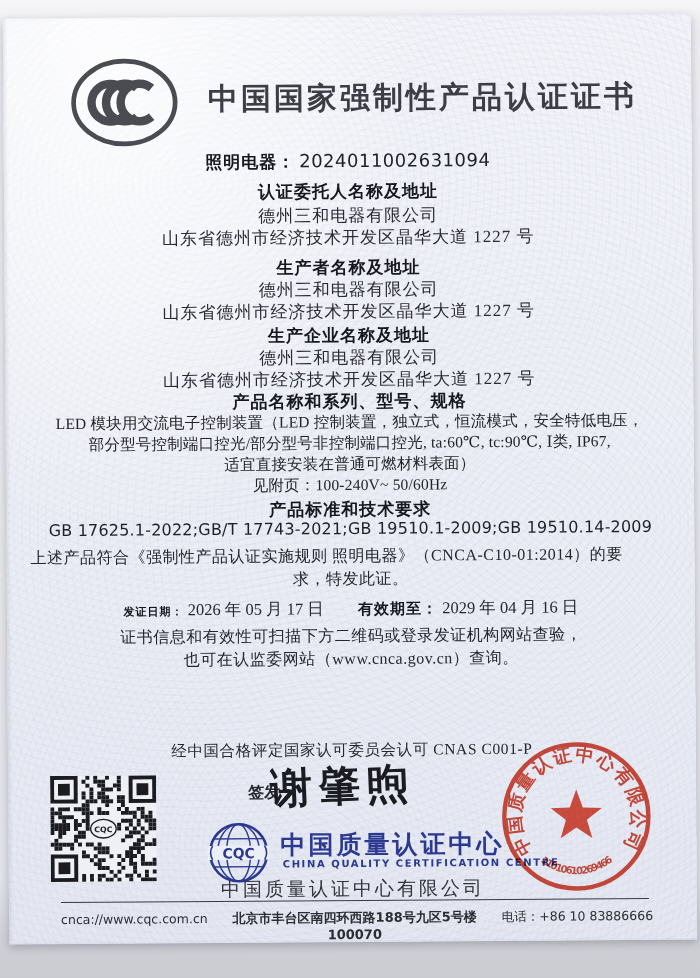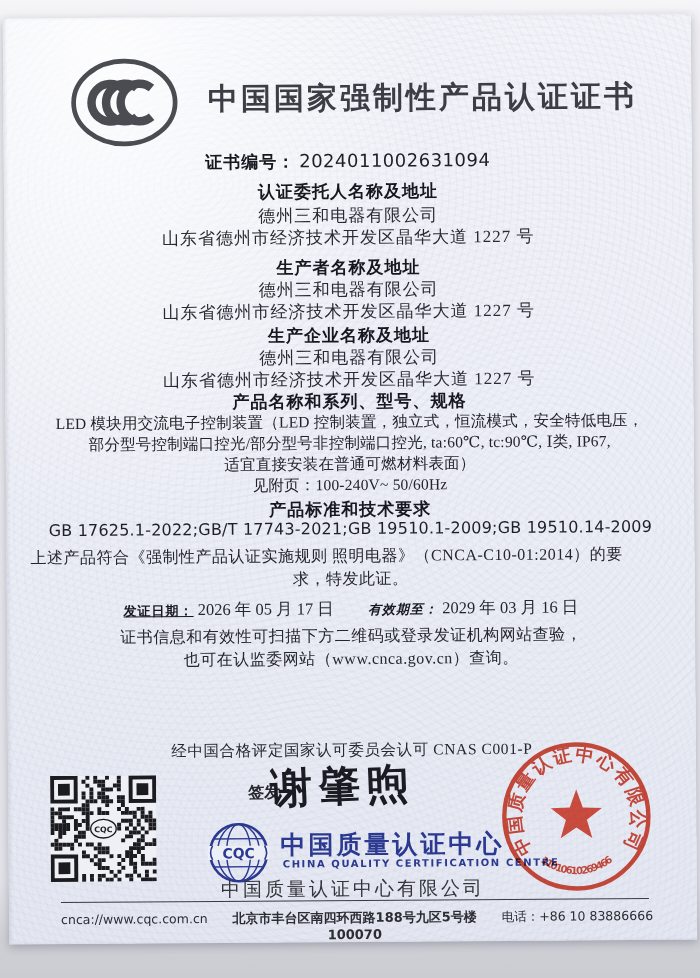--- a/index.html
+++ b/index.html
@@ -49,21 +49,21 @@
   <svg class="abs" style="left:64px;right:auto;top:38px;width:114px;height:94px;" viewBox="0 0 120 100">
     <ellipse cx="60" cy="50" rx="54" ry="44" fill="none" stroke="#4b4b52" stroke-width="5"></ellipse>
     <path d="M 57.9 65.3 A 20 20 0 1 1 57.9 34.7" fill="none" stroke="#4b4b52" stroke-width="9"></path>
     <path d="M 73.4 65.3 A 20 20 0 1 1 73.4 34.7" fill="none" stroke="#4b4b52" stroke-width="9"></path>
     <path d="M 88.9 65.3 A 20 20 0 1 1 88.9 34.7" fill="none" stroke="#4b4b52" stroke-width="9"></path>
   </svg>
 
   <div class="abs title" style="left:170px;right:20px;top:62px;">中国国家强制性产品认证证书</div>
 
   <div class="abs" style="top:134px;">
-    <span class="h">证书编号：</span>
+    <span class="h">照明电器：</span>
     <span class="num">2024011002631094</span>
   </div>
 
   <div class="abs h" style="top:164px;">认证委托人名称及地址</div>
   <div class="abs v" style="top:188px;">德州三和电器有限公司</div>
   <div class="abs v" style="top:210px;">山东省德州市经济技术开发区晶华大道 1227 号</div>
 
   <div class="abs h" style="top:240px;">生产者名称及地址</div>
   <div class="abs v" style="top:262px;">德州三和电器有限公司</div>
   <div class="abs v" style="top:284px;">山东省德州市经济技术开发区晶华大道 1227 号</div>
@@ -78,25 +78,25 @@
   <div class="abs prod" style="top:438px;">适宜直接安装在普通可燃材料表面）</div>
   <div class="abs prod" style="top:459px;">见附页：100-240V~ 50/60Hz</div>
 
   <div class="abs h" style="top:482px;">产品标准和技术要求</div>
   <div class="abs gb" style="top:503px;">GB 17625.1-2022;GB/T 17743-2021;GB 19510.1-2009;GB 19510.14-2009</div>
 
   <div class="abs small" style="top:530px;left:24px;right:24px;text-align:left;">上述产品符合《强制性产品认证实施规则 照明电器》（CNCA-C10-01:2014）的要</div>
   <div class="abs small" style="top:553px;">求，特发此证。</div>
 
   <div class="abs" style="top:582px;font-size:16.5px;">
-    <span class="h" style="font-size:13px;text-decoration:underline;">发证日期：</span>
+    <span class="h" style="font-size:11px;">发证日期：</span>
     <span>2026 年 05 月 17 日</span>
     <span style="display:inline-block;width:26px;"></span>
-    <span class="h" style="font-size:13px;font-style:italic;">有效期至：</span>
-    <span>2029 年 03 月 16 日</span>
+    <span class="h" style="font-size:15px;">有效期至：</span>
+    <span>2029 年 04 月 16 日</span>
   </div>
 
   <div class="abs small" style="top:610px;">证书信息和有效性可扫描下方二维码或登录发证机构网站查验，</div>
   <div class="abs small" style="top:633px;">也可在认监委网站（www.cnca.gov.cn）查询。</div>
 
   <div class="abs" style="top:724px;font-size:15.5px;letter-spacing:.6px;">经中国合格评定国家认可委员会认可 CNAS C001-P</div>
 
   <div class="abs" style="top:766px;left:200px;right:auto;font-size:16px;font-weight:bold;margin-left:40px;">签发：</div>
   <div class="abs" style="top:742px;left:180px;right:200px;">
     <span class="sig">谢肇煦</span>

